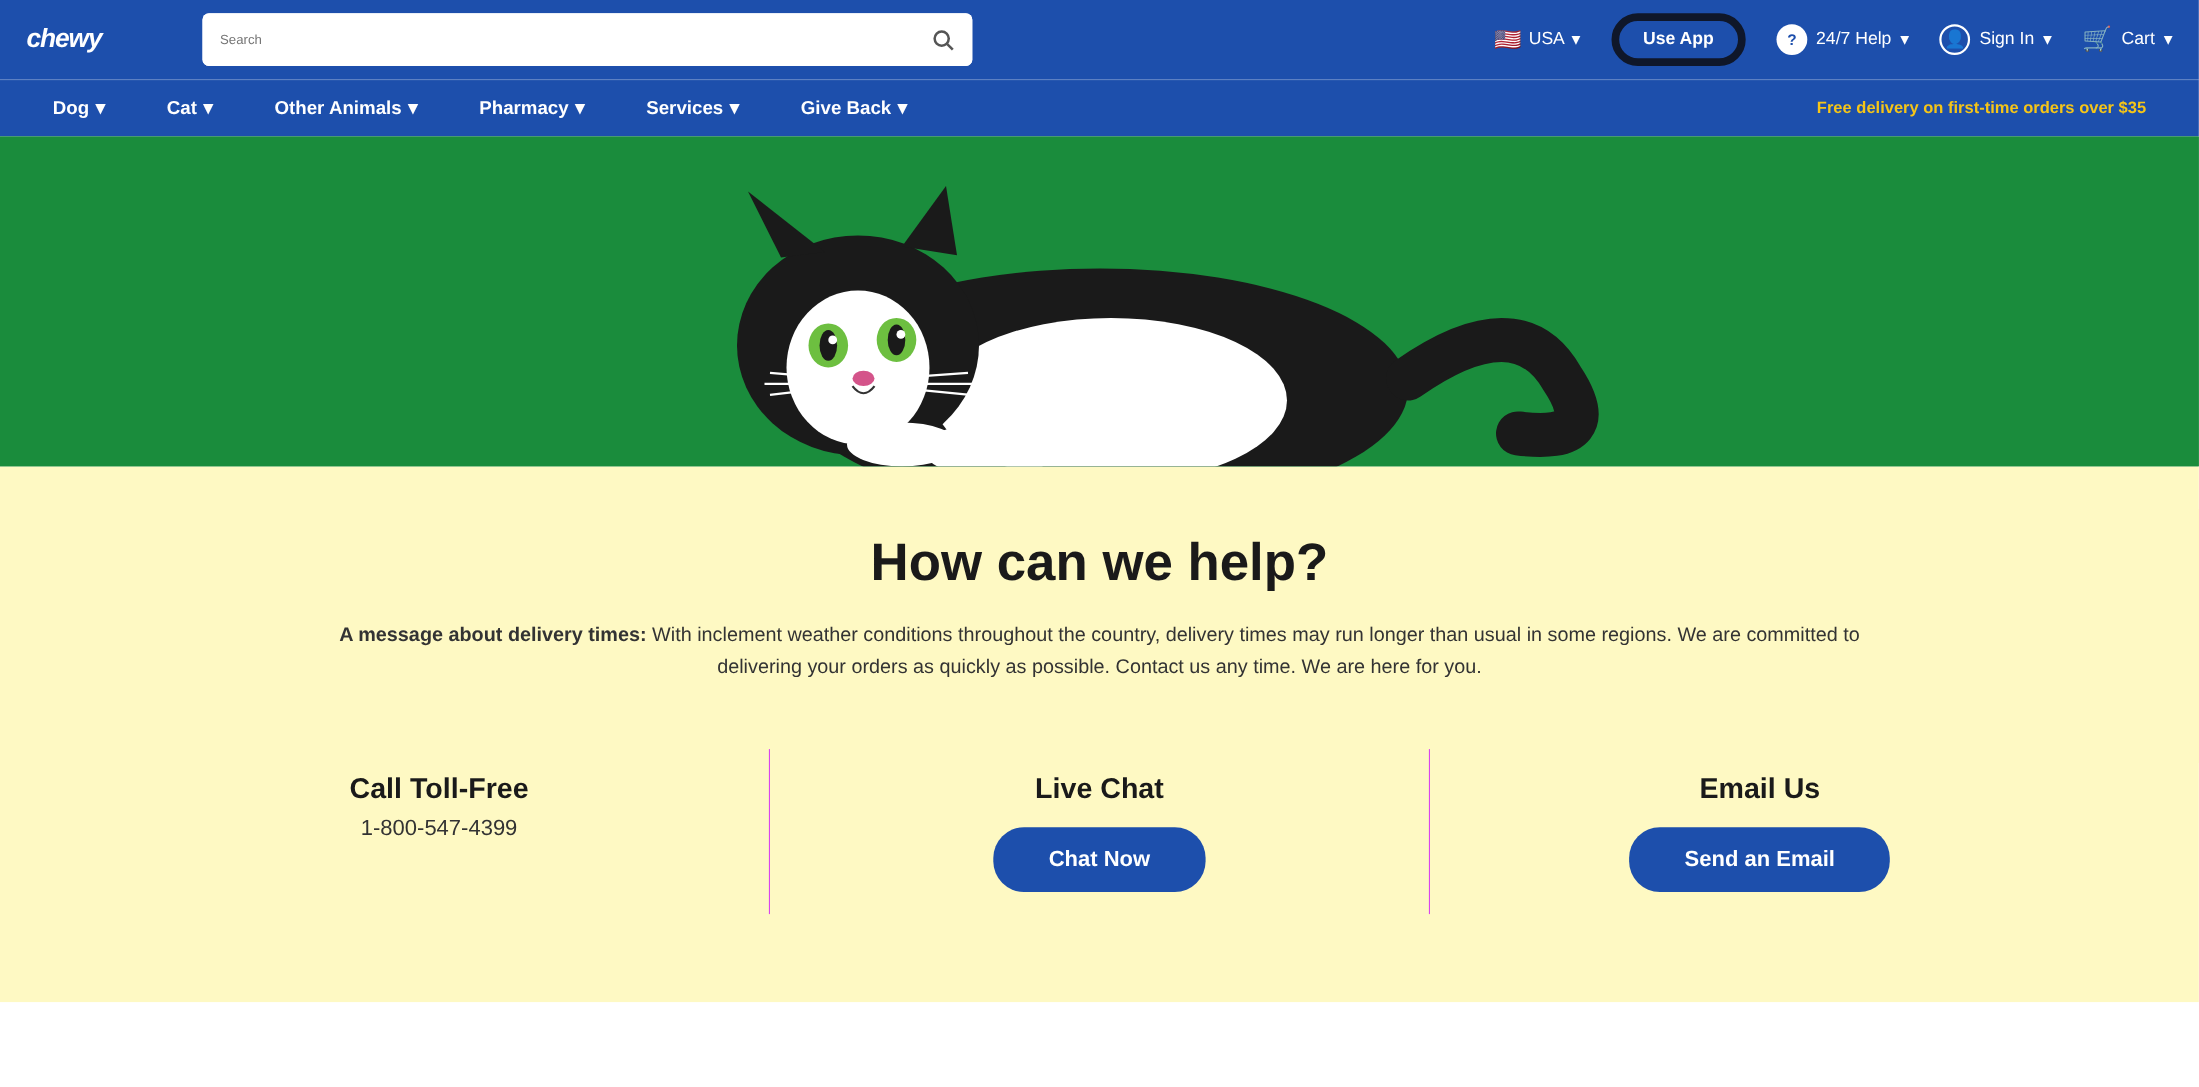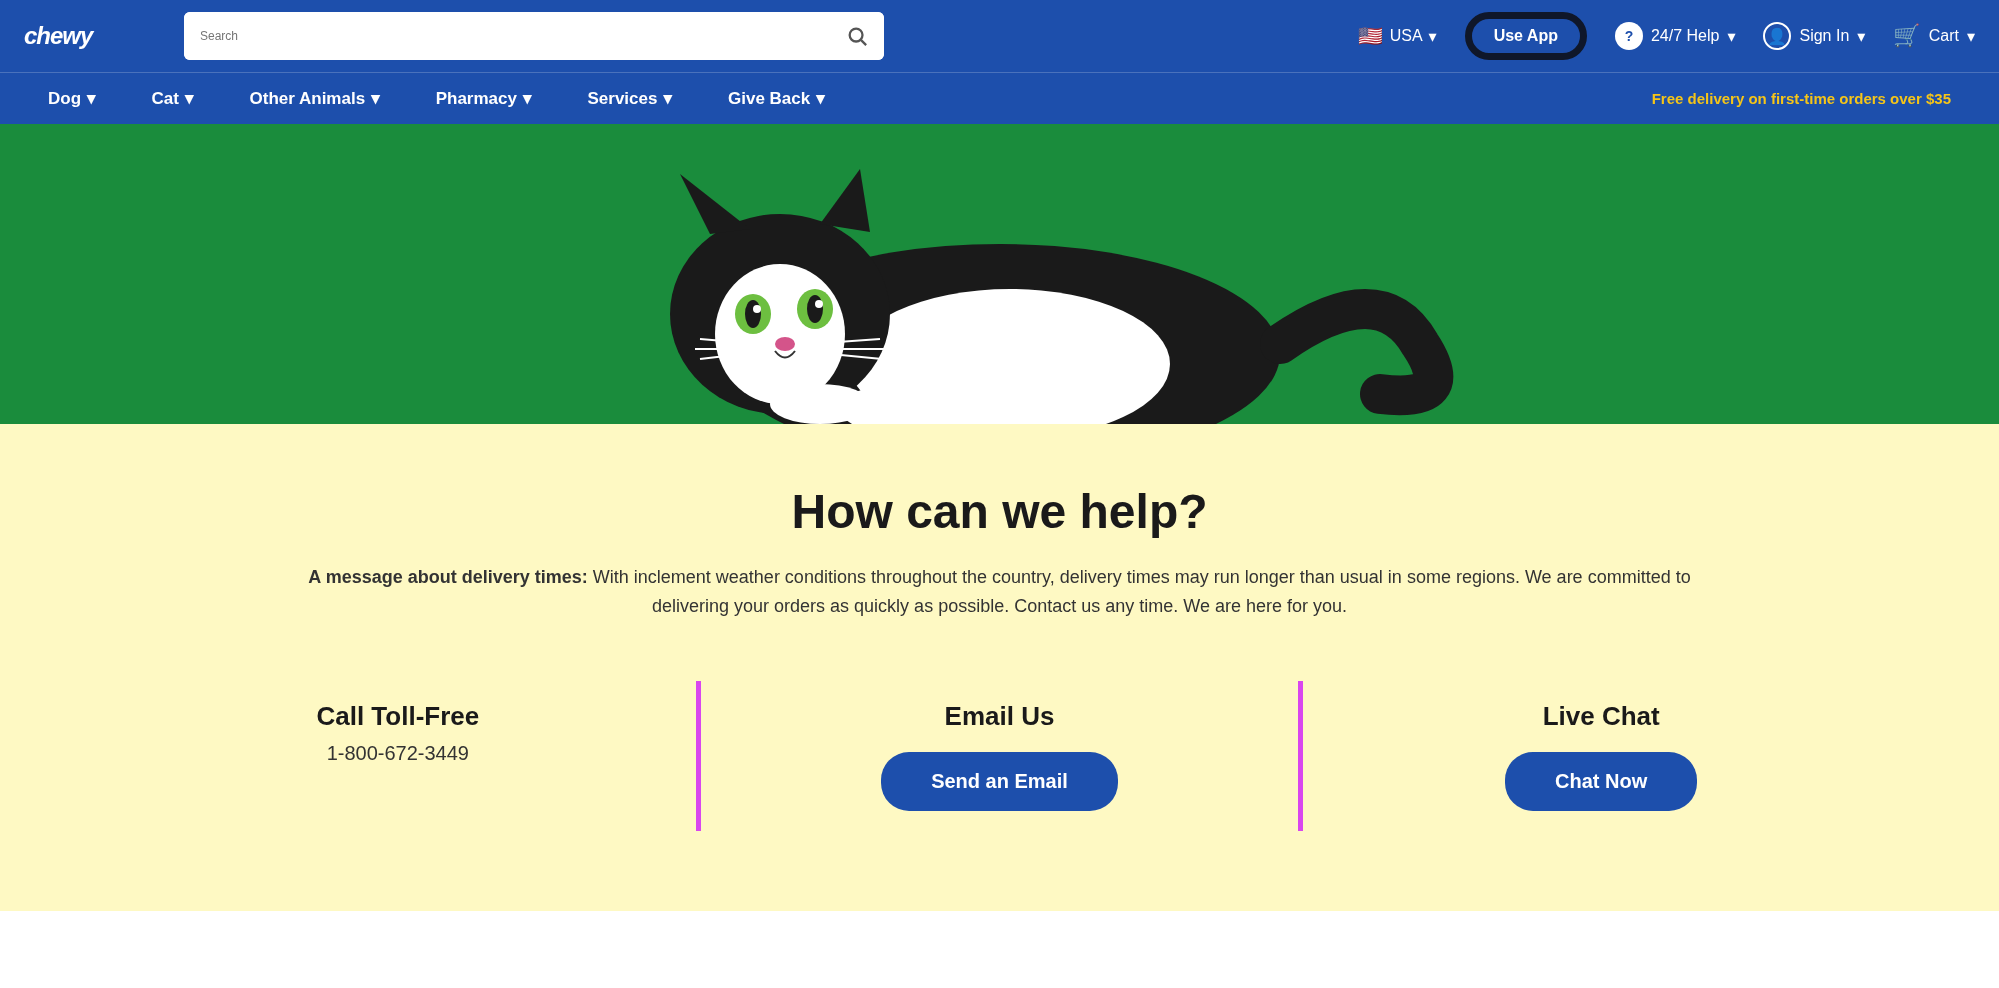--- a/index.html
+++ b/index.html
@@ -226,21 +226,21 @@
       max-width: 1800px;
       margin: 0 auto;
     }
     .contact-card {
       flex: 1;
       display: flex;
       flex-direction: column;
       align-items: center;
       gap: 20px;
       padding: 20px 40px;
-      border-right: 5px solid #d946ef;
+      border-right: 1px solid #d946ef;
     }
     .contact-card:last-child {
       border-right: none;
     }
     .contact-card-title {
       font-size: 26px;
       font-weight: 800;
       color: #1a1a1a;
     }
     .contact-card-subtitle {
@@ -393,26 +393,26 @@
 
   <p class="delivery-message">
     <strong>A message about delivery times:</strong>
     <span> With inclement weather conditions throughout the country, delivery times may run longer than usual in some regions. We are committed to delivering your orders as quickly as possible. Contact us any time. We are here for you.</span>
   </p>
 
   <div class="contact-cards">
 
     <div class="contact-card">
       <div class="contact-card-title">Call Toll-Free</div>
-      <div class="contact-card-subtitle">1-800-672-3449</div>
+      <div class="contact-card-subtitle">1-800-547-4399</div>
+    </div>
+
+    <div class="contact-card">
+      <div class="contact-card-title">Live Chat</div>
+      <button class="contact-btn">Chat Now</button>
     </div>
 
     <div class="contact-card">
       <div class="contact-card-title">Email Us</div>
       <button class="contact-btn">Send an Email</button>
     </div>
-
-    <div class="contact-card">
-      <div class="contact-card-title">Live Chat</div>
-      <button class="contact-btn">Chat Now</button>
-    </div>
   </div>
 </main>
 
 </body></html>

